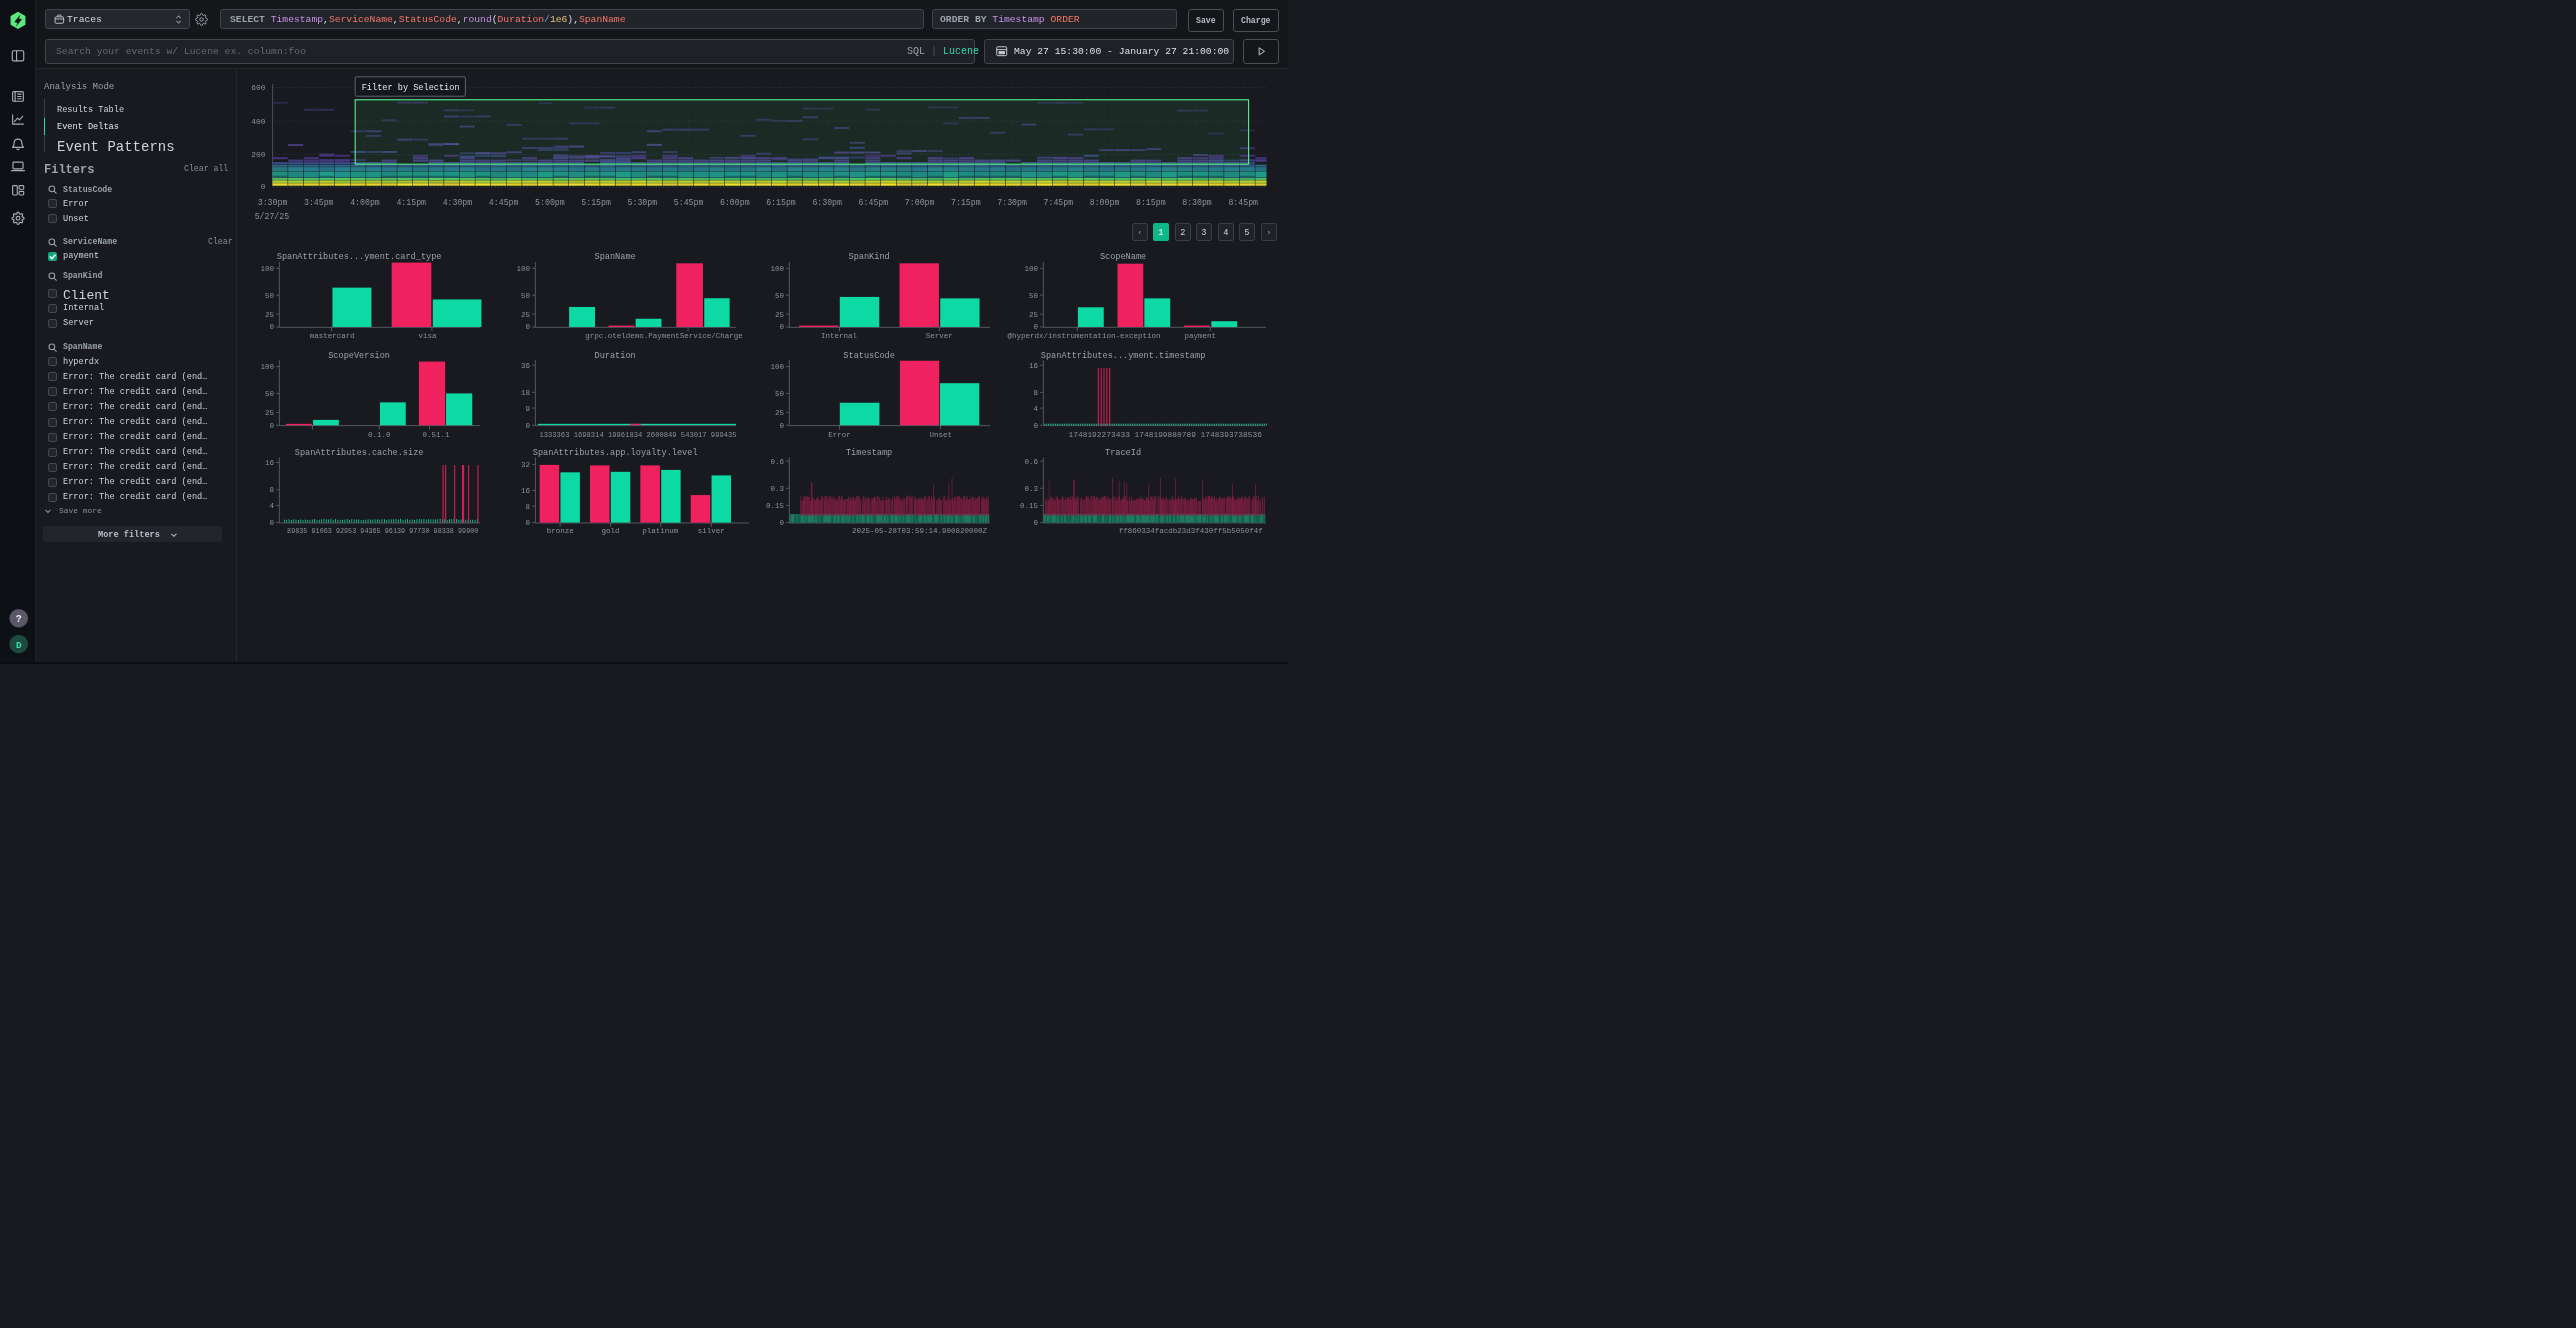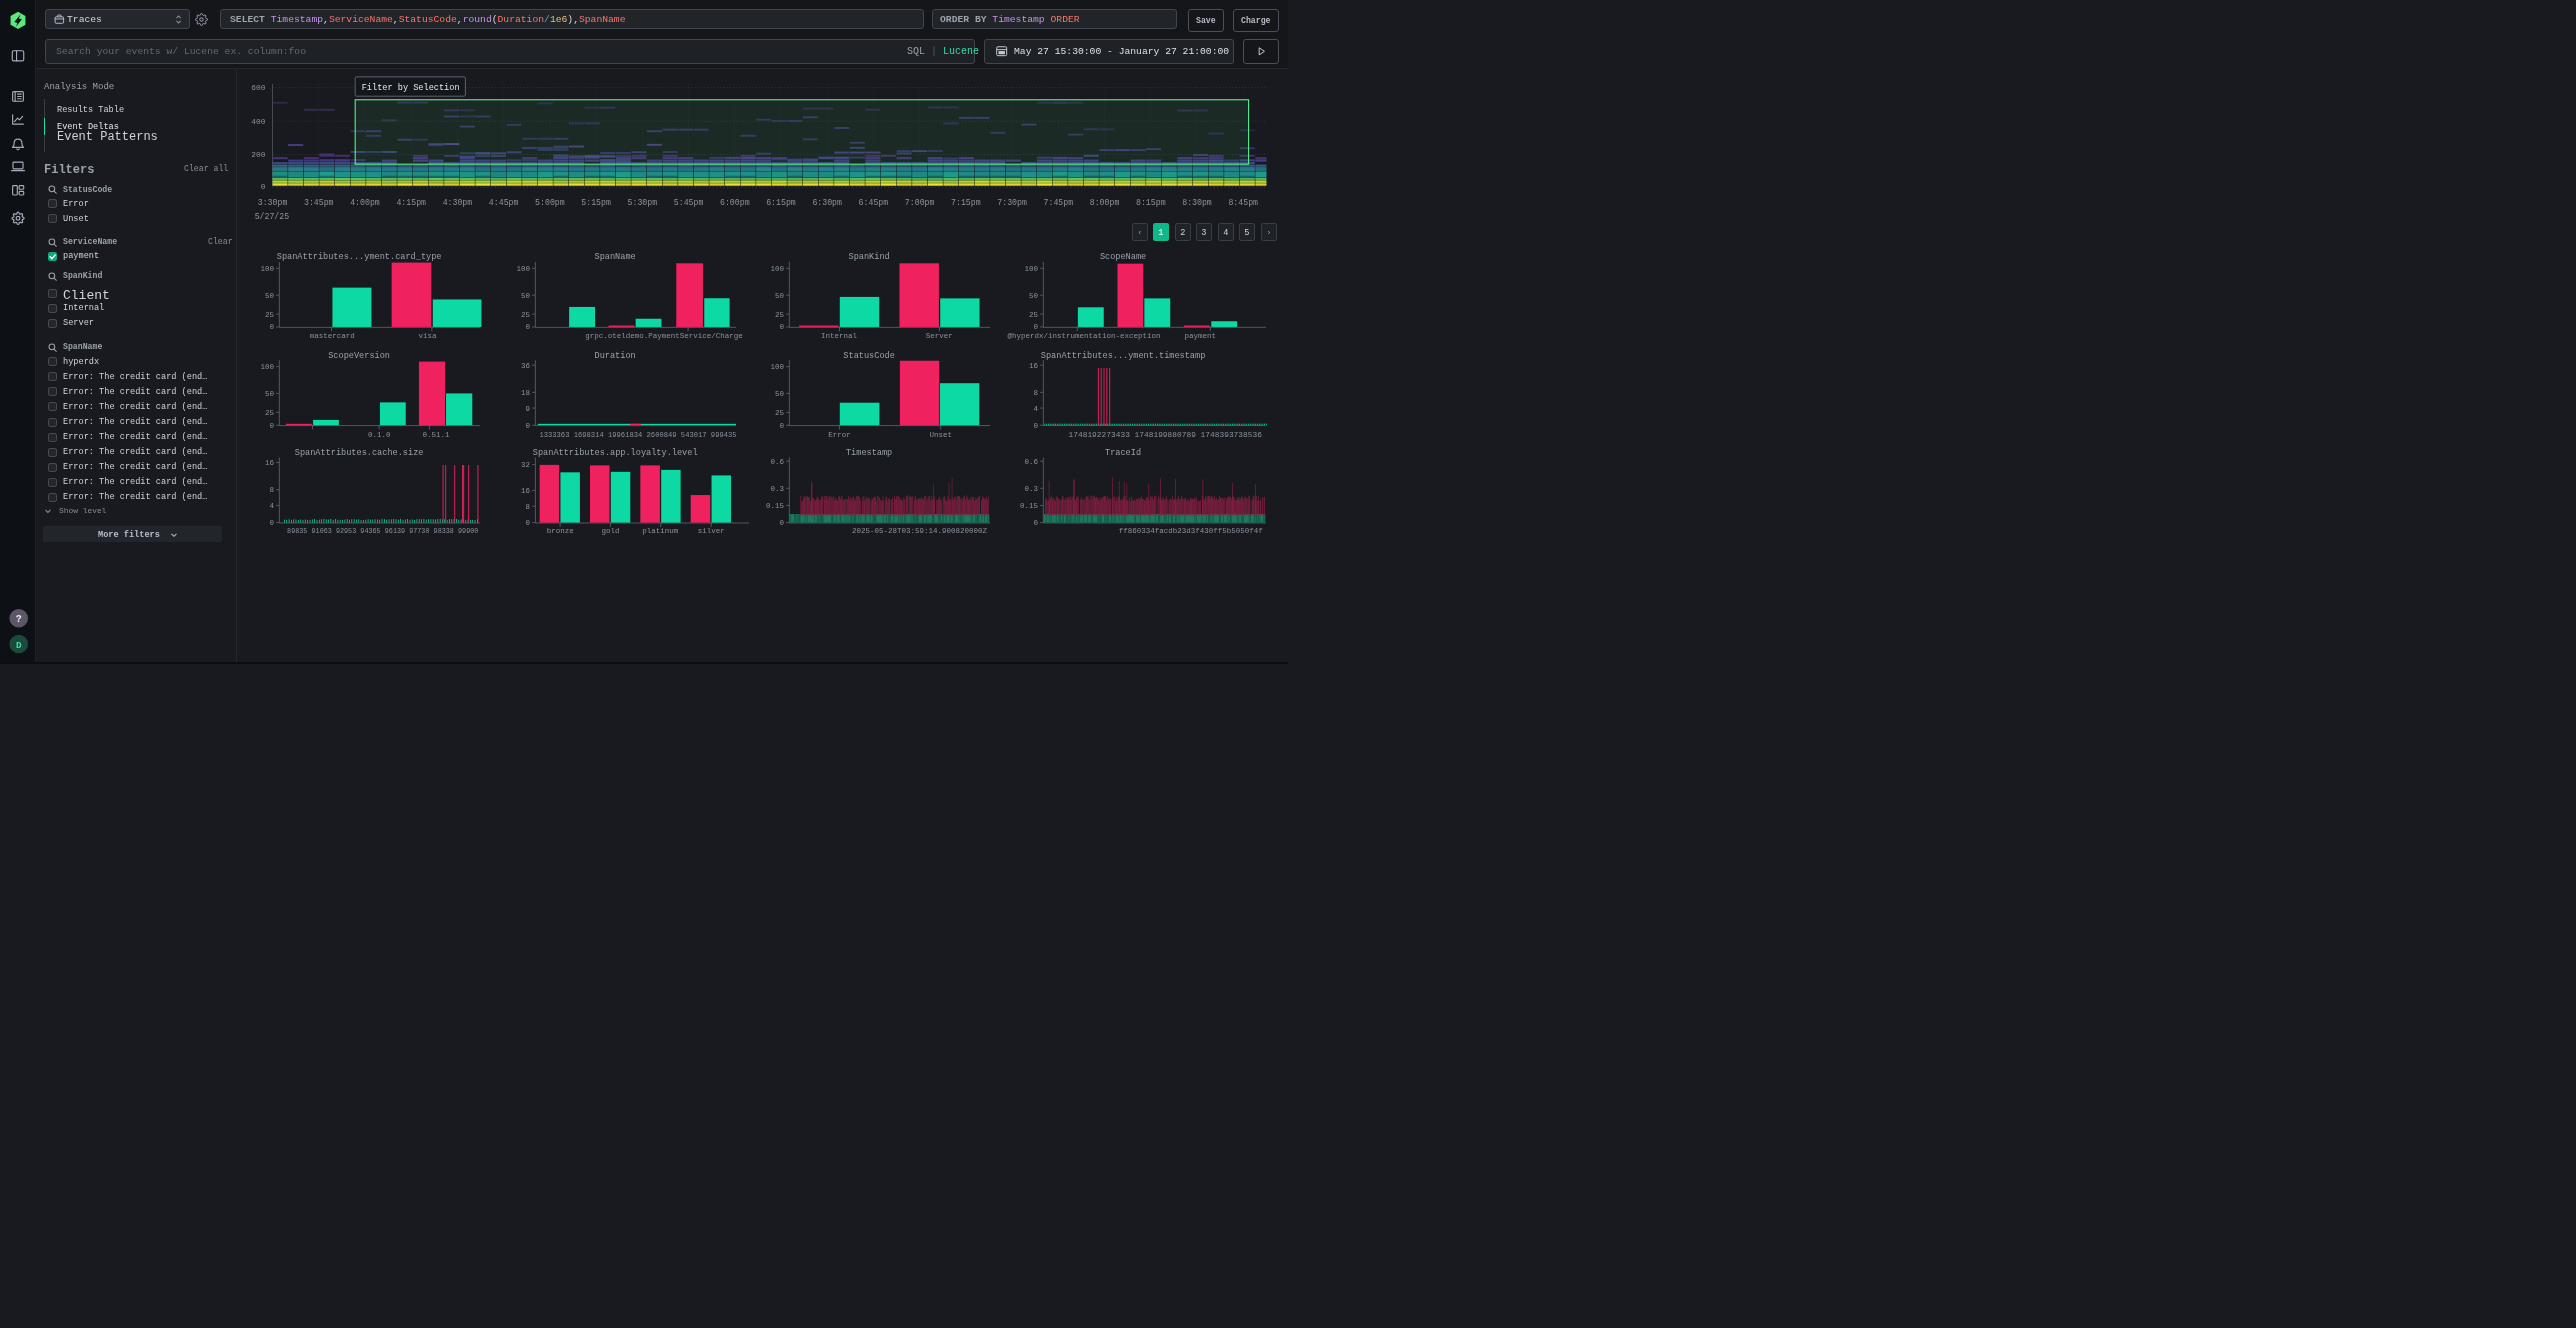--- a/index.html
+++ b/index.html
@@ -81,21 +81,21 @@
 <div class="txt" style="left:1014px;top:46px;font-size:9.7px;color:#dbe0e7">May 27 15:30:00 - January 27 21:00:00</div>
 <div class="abs" style="left:1243px;top:39px;width:36px;height:25px;border:0.7px solid #4b5058;border-radius:2.9px"></div>
 <svg style="left:1257px;top:46px" width="9.3" height="10.7" viewBox="0 0 13 15" fill="none" stroke="#c3c9d2" stroke-width="1.4" stroke-linejoin="round">
     <path d="M3 2.5 L10.5 7.5 L3 12.5 Z"></path>
   </svg>
 <div class="txt" style="left:44px;top:82px;font-size:9px;font-weight:normal;color:#9aa2ab">Analysis Mode</div>
 <div class="abs" style="left:44px;top:99px;width:1.4px;height:53px;background:#3a3f46"></div>
 <div class="abs" style="left:44px;top:118px;width:1.4px;height:17px;background:#2bd9a7"></div>
 <div class="txt" style="left:57px;top:105px;font-size:8.6px;color:#ced3da">Results Table</div>
 <div class="txt" style="left:57px;top:122px;font-size:8.6px;color:#e3e7ed">Event Deltas</div>
-<div class="txt" style="left:57px;top:130px;font-size:12px;color:#ced3da">Event Patterns</div>
+<div class="txt" style="left:57px;top:139px;font-size:14px;color:#ced3da">Event Patterns</div>
 <div class="txt" style="left:44px;top:163px;font-size:12px;font-weight:bold;color:#9aa2ab">Filters</div>
 <div class="txt" style="left:184px;top:164px;font-size:8.2px;color:#868e98">Clear all</div>
 <svg style="left:48px;top:185px" width="9.3" height="9.3" viewBox="0 0 13 13" fill="none" stroke="#9aa2ab" stroke-width="1.5">
     <circle cx="5.4" cy="5.4" r="4"></circle>
     <line x1="8.4" y1="8.4" x2="12" y2="12"></line>
   </svg>
 <div class="txt" style="left:63px;top:185px;font-size:8.2px;font-weight:bold;color:#9aa2ab">StatusCode</div>
 <div class="abs" style="left:48px;top:199px;width:9.3px;height:9.3px;background:#23262c;border:0.7px solid #454b54;border-radius:2.1px"></div>
 <div class="txt" style="left:63px;top:199px;font-size:8.6px;color:#cfd4db">Error</div>
 <div class="abs" style="left:48px;top:214px;width:9.3px;height:9.3px;background:#23262c;border:0.7px solid #454b54;border-radius:2.1px"></div>
@@ -143,21 +143,21 @@
 <div class="txt" style="left:63px;top:447px;font-size:8.6px;color:#cfd4db">Error: The credit card (end…</div>
 <div class="abs" style="left:48px;top:463px;width:9.3px;height:9.3px;background:#23262c;border:0.7px solid #454b54;border-radius:2.1px"></div>
 <div class="txt" style="left:63px;top:462px;font-size:8.6px;color:#cfd4db">Error: The credit card (end…</div>
 <div class="abs" style="left:48px;top:478px;width:9.3px;height:9.3px;background:#23262c;border:0.7px solid #454b54;border-radius:2.1px"></div>
 <div class="txt" style="left:63px;top:477px;font-size:8.6px;color:#cfd4db">Error: The credit card (end…</div>
 <div class="abs" style="left:48px;top:493px;width:9.3px;height:9.3px;background:#23262c;border:0.7px solid #454b54;border-radius:2.1px"></div>
 <div class="txt" style="left:63px;top:492px;font-size:8.6px;color:#cfd4db">Error: The credit card (end…</div>
 <svg style="left:44px;top:507px" width="7.9" height="7.9" viewBox="0 0 11 11" fill="none" stroke="#868e98" stroke-width="1.5">
     <path d="M2 4 L5.5 7.5 L9 4"></path>
   </svg>
-<div class="txt" style="left:59px;top:506px;font-size:7.9px;color:#868e98">Show level</div>
+<div class="txt" style="left:59px;top:506px;font-size:7.9px;color:#868e98">Save more</div>
 <div class="abs" style="left:43px;top:526px;width:179px;height:15.7px;background:#22252b;border-radius:2.1px"></div>
 <div class="txt" style="left:98px;top:530px;font-size:8.6px;font-weight:bold;color:#b9bfc9">More filters</div>
 <svg style="left:170px;top:532px" width="7.9" height="6.4" viewBox="0 0 11 9" fill="none" stroke="#b9bfc9" stroke-width="1.5">
     <path d="M2 2.5 L5.5 6 L9 2.5"></path>
   </svg>
 <svg style="left:236px;top:69px" width="1052" height="156" viewBox="0 0 1470 218" font-family="Liberation Mono, monospace">
     <line x1="51.0" y1="26.0" x2="1440.0" y2="26.0" stroke="#8b929c" stroke-opacity="0.28" stroke-width="1" stroke-dasharray="1.5 3"></line>
     <text x="41" y="30.0" font-size="11" fill="#8b929c" text-anchor="end">600</text>
     <line x1="51.0" y1="73.0" x2="1440.0" y2="73.0" stroke="#8b929c" stroke-opacity="0.28" stroke-width="1" stroke-dasharray="1.5 3"></line>
     <text x="41" y="77.0" font-size="11" fill="#8b929c" text-anchor="end">400</text>

